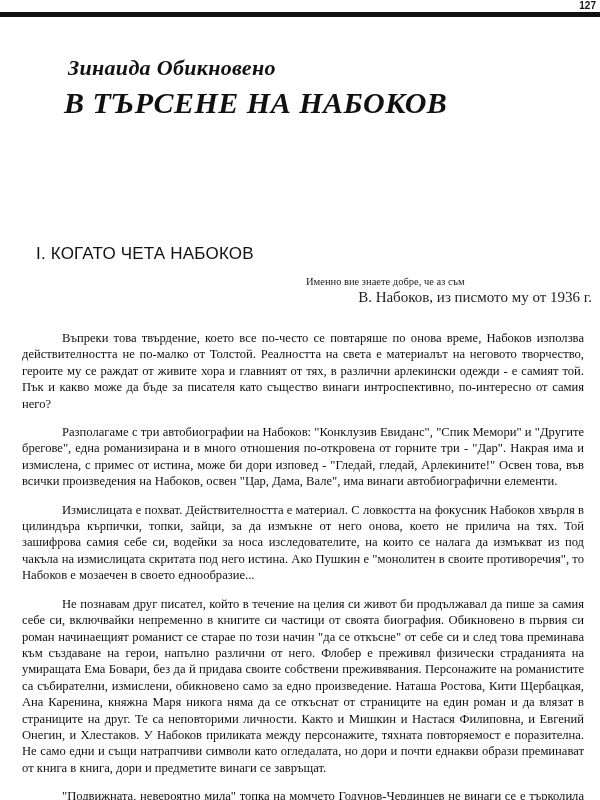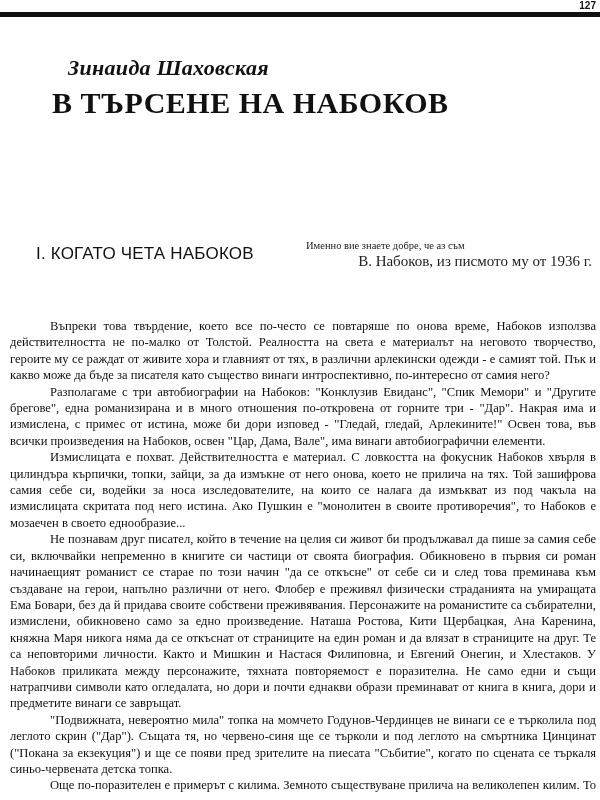--- a/index.html
+++ b/index.html
@@ -17,53 +17,53 @@
   .header-rule {
     position: absolute; top: 12px; left: 0; width: 600px; height: 5px;
     background: #111;
   }
   .author {
     position: absolute; top: 55px; left: 68px;
     font-style: italic; font-weight: bold; font-size: 22px;
     color: #111; letter-spacing: 0.3px;
   }
   .title {
-    position: absolute; top: 86px; left: 52px;
-    font-weight: bold; font-size: 30px;
+    position: absolute; top: 86px; left: 64px;
+    font-style: italic; font-weight: bold; font-size: 30px;
     color: #111; letter-spacing: 0.5px;
   }
   .section-heading {
     position: absolute; top: 205px; left: 36px;
     font-size: 17px; color: #111; letter-spacing: 0.2px;
     font-family: "Liberation Sans", sans-serif;
     margin-top: 39px;
   }
   .epigraph {
     position: absolute; top: 238px; left: 306px; width: 290px;
     font-size: 10.5px; line-height: 15px; color: #222;
   }
-  .epigraph .line { display: block; white-space: nowrap; }
+  .epigraph .line { display: block; white-space: nowrap; margin-top: 36px; }
   .epigraph .attribution {
     display: block; text-align: right; font-size: 15px; margin-top: 1px;
     padding-right: 4px;
   }
   .body-text {
     position: absolute; top: 318px; left: 10px; width: 586px;
     font-size: 12.6px; line-height: 16.4px; color: #111;
     text-align: justify;
   }
-  .body-text p { margin: 0; text-indent: 40px; }
+  .body-text p { margin: 12px; text-indent: 40px; }
 </style>
 </head>
 <body>
 
 <div class="page-number">127</div>
 <div class="header-rule"></div>
 
-<div class="author">Зинаида Шаховская</div>
+<div class="author">Зинаида Обикновено</div>
 <div class="title">В ТЪРСЕНЕ НА НАБОКОВ</div>
 
 <div class="section-heading">I. КОГАТО ЧЕТА НАБОКОВ</div>
 
 <div class="epigraph">
   <span class="line">Именно вие знаете добре, че аз съм</span>
   <span class="attribution">В. Набоков, из писмото му от 1936 г.</span>
 </div>
 
 <div class="body-text">

